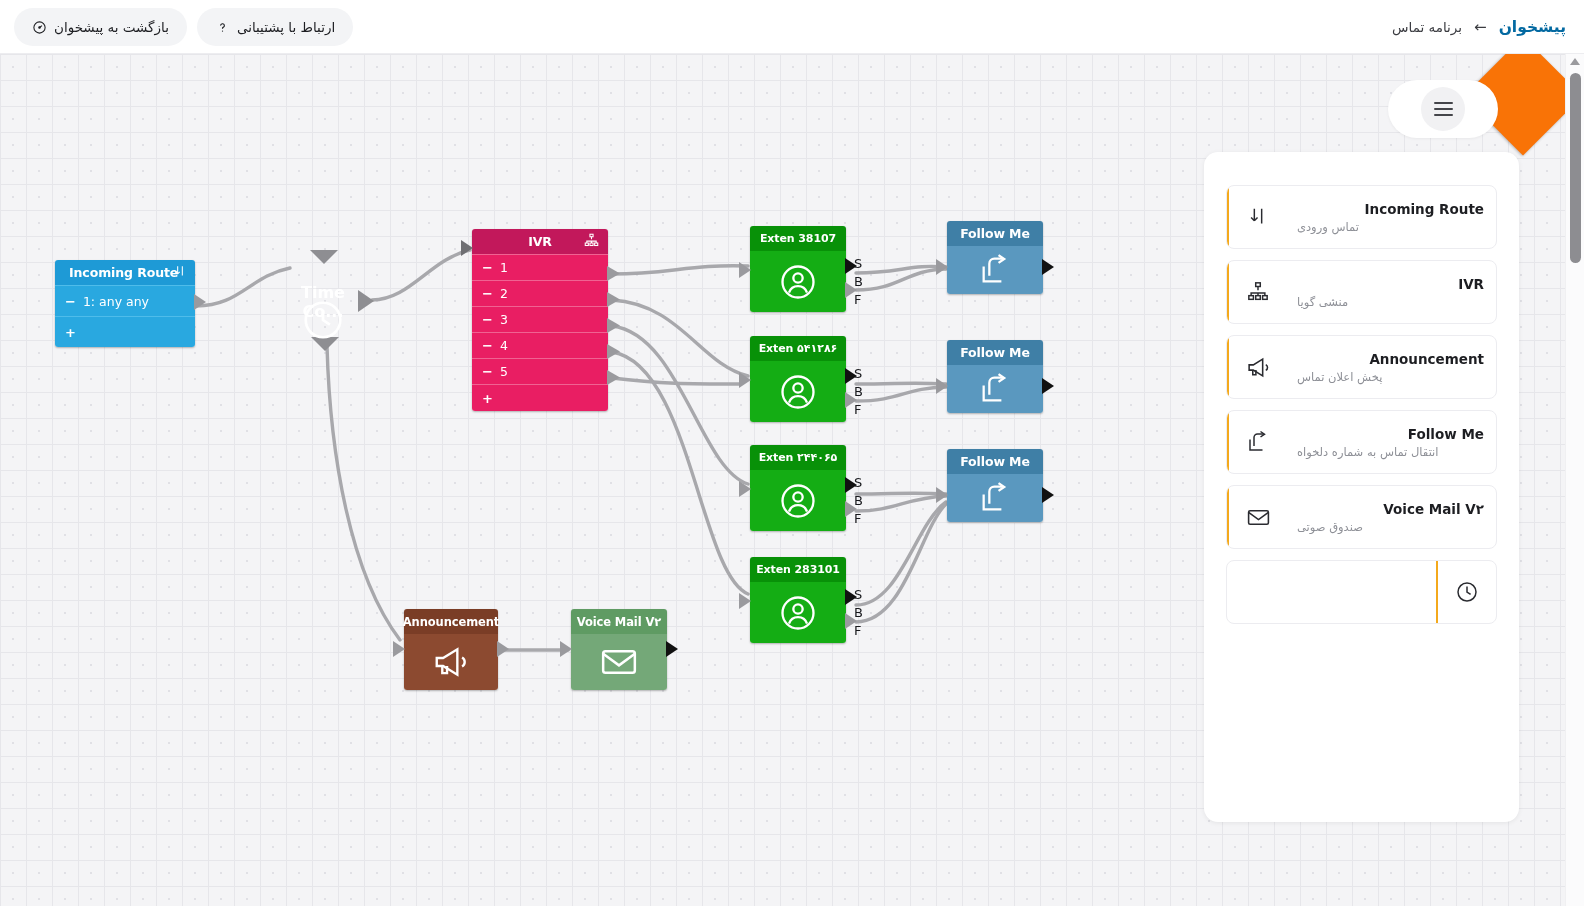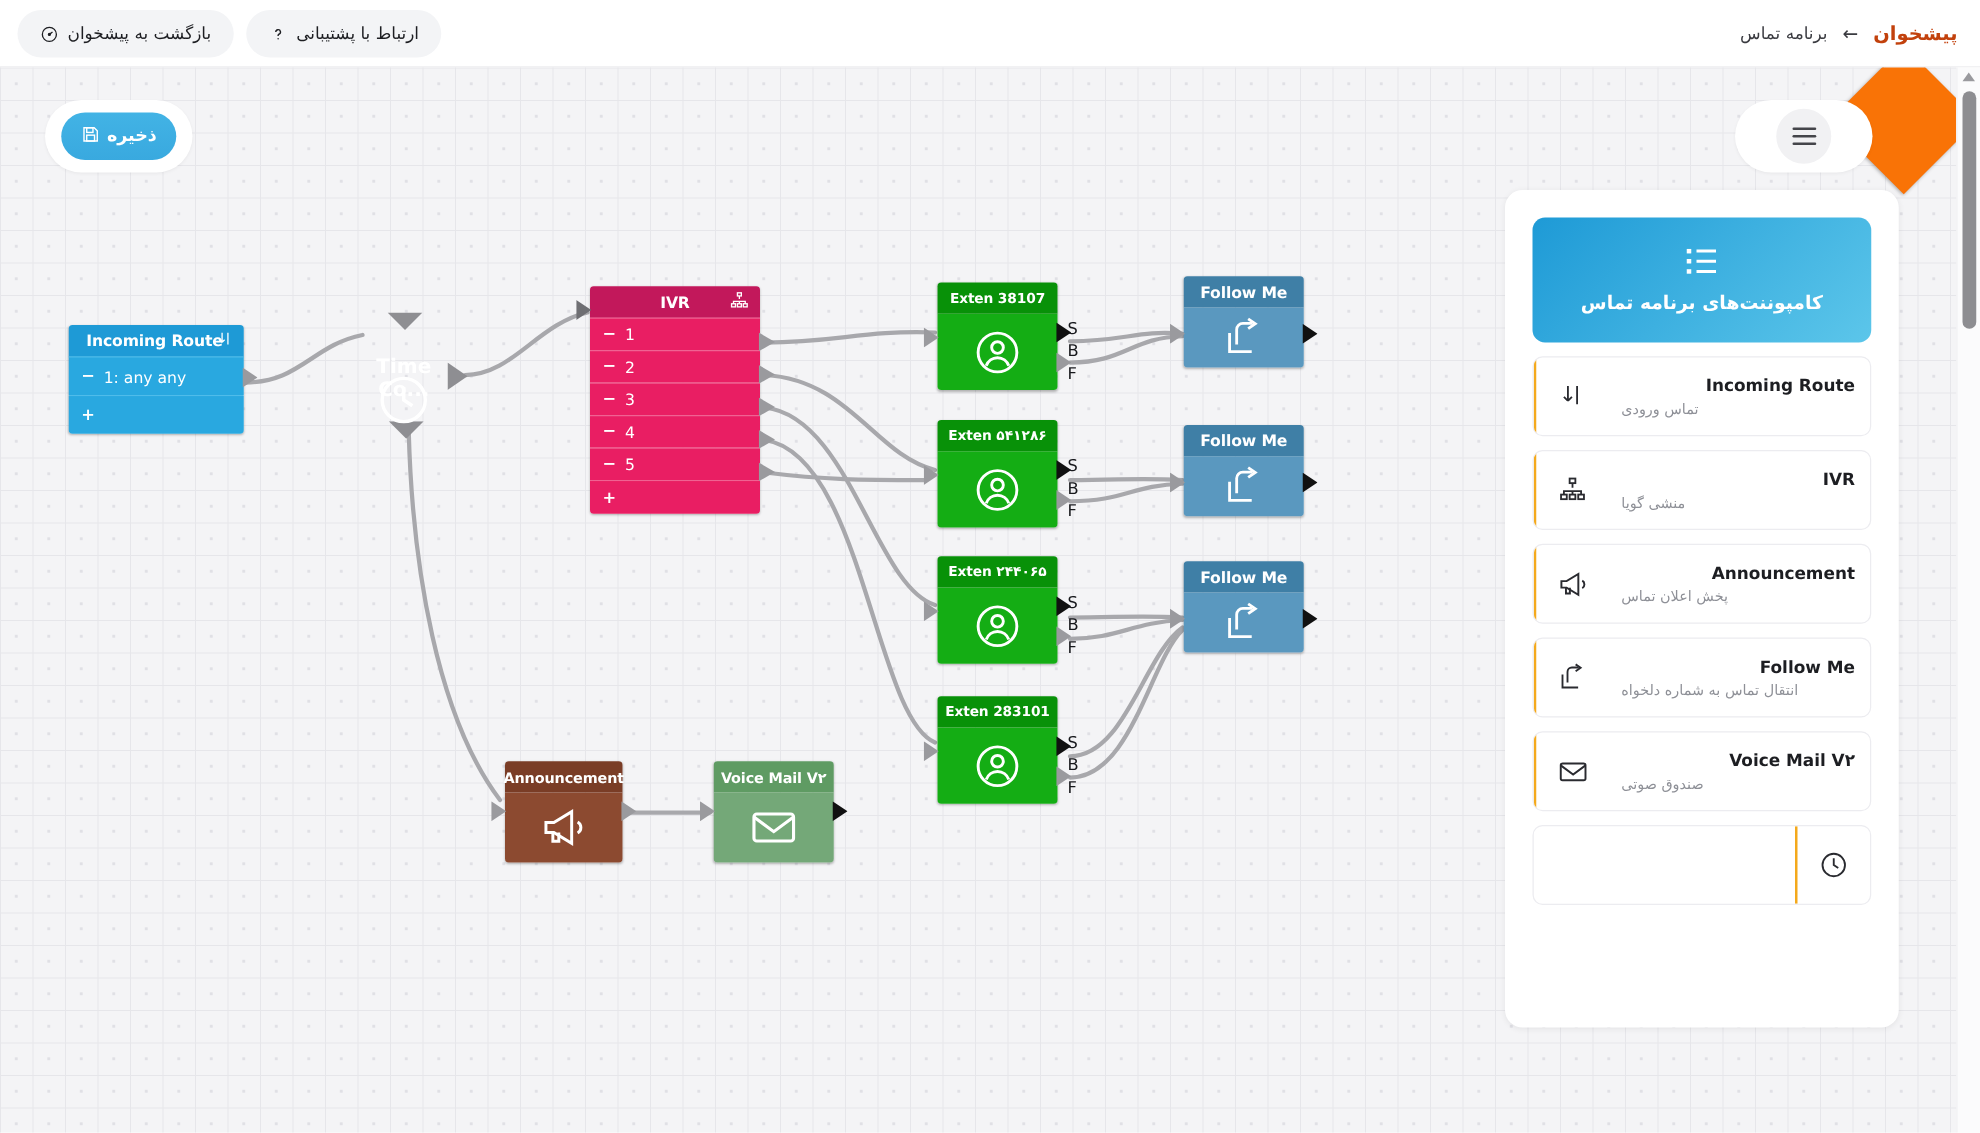--- a/index.html
+++ b/index.html
@@ -18,21 +18,21 @@
     border-bottom: 1px solid #ededf0;
     display: flex; align-items: center;
     direction: rtl;
   }
   .header-right {
     position: absolute; right: 18px; top: 0; height: 54px;
     display: flex; align-items: center; gap: 9px;
     direction: rtl;
   }
   .crumb-current {
-    font-size: 15.5px; font-weight: bold; color: #c2410c; letter-spacing: -0.2px;
+    font-size: 15.5px; font-weight: bold; color: #0369a1; letter-spacing: -0.2px;
   }
   .crumb-arrow { font-size: 15px; color: #3a3b40; margin: 0 3px; }
   .crumb-parent { font-size: 13.5px; color: #3a3b40; }
 
   .header-left {
     position: absolute; left: 14px; top: 0; height: 54px;
     display: flex; align-items: center; gap: 10px;
     direction: rtl;
   }
   .pill-btn {
@@ -593,55 +593,32 @@
       <svg style="position:absolute;left:-11px;top:32px" width="12" height="16">
           <polygon points="0,0 12,8 0,16" fill="#9a9a9e"></polygon>
         </svg>
       <svg style="position:absolute;right:-11px;top:32px" width="12" height="16">
           <polygon points="0,0 12,8 0,16" fill="#111"></polygon>
         </svg>
     </div>
 
   </div>
 
-  <div id="save-bar">
-    <button id="save-button">
-      <span>ذخیره</span>
-      <span>
-        <svg width="15" height="15" viewBox="0 0 24 24" fill="none" stroke="#fff" stroke-width="1.8">
-          <path d="M3.5 3.5h13l4 4v13h-17z"></path>
-            <rect x="7" y="3.5" width="8" height="6"></rect>
-          <rect x="7" y="13" width="10" height="7.5"></rect>
-        </svg>
-      </span>
-    </button>
-  </div>
 
   <div id="canvas-menu-wrap">
     <div id="canvas-menu-btn">
       <div class="ham-stack">
         <div class="ham-line"></div>
           <div class="ham-line"></div>
           <div class="ham-line"></div>
       </div>
     </div>
   </div>
 
   <div id="components-panel">
-    <div id="panel-header">
-      <span>
-        <svg width="30" height="24" viewBox="0 0 24 20" fill="none" stroke="#fff" stroke-width="2">
-          <path d="M8 3.2h13M8 10h13M8 16.8h13"></path>
-          <rect x="1.5" y="1.8" width="3" height="3" fill="#fff" stroke="none"></rect>
-          <rect x="1.5" y="8.5" width="3" height="3" fill="#fff" stroke="none"></rect>
-          <rect x="1.5" y="15.3" width="3" height="3" fill="#fff" stroke="none"></rect>
-        </svg>
-      </span>
-      <span id="panel-header-title">کامپوننت‌های برنامه تماس</span>
-    </div>
 
     <div class="comp-item">
       <div class="comp-text-cell">
         <span class="comp-en">Incoming Route</span>
         <span class="comp-fa">تماس ورودی</span>
       </div>
       <div class="comp-icon-cell">
         <svg width="22" height="24" viewBox="0 0 24 24" fill="none" stroke="#2a2b30" stroke-width="1.6">
           <path d="M8 3v13M8 16l-3.5-3.5M8 16l3.5-3.5M16 3v16"></path>
         </svg>

